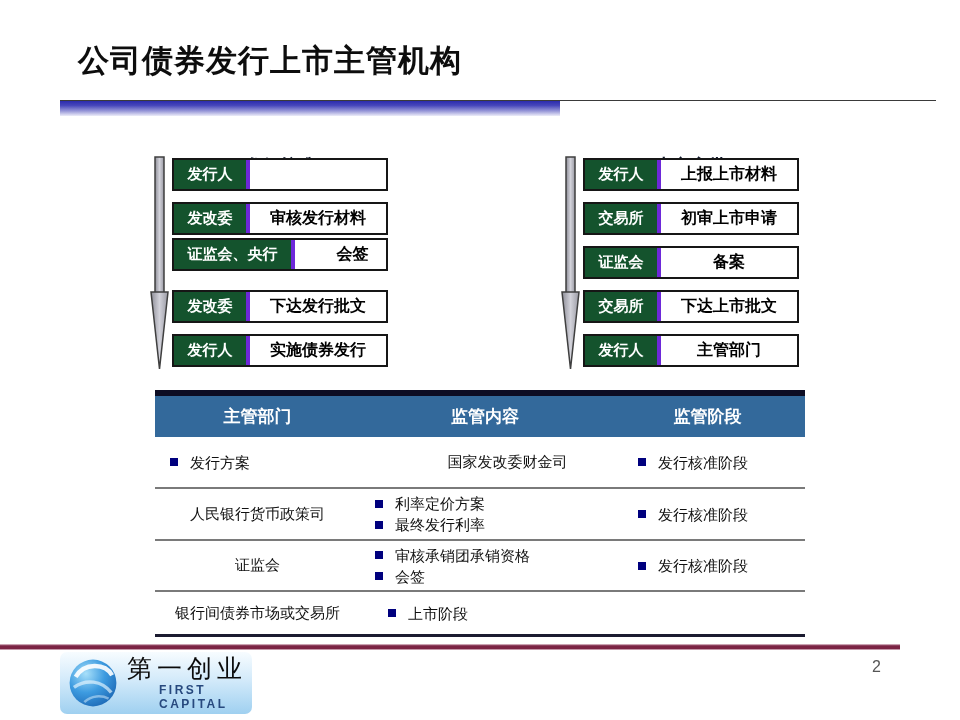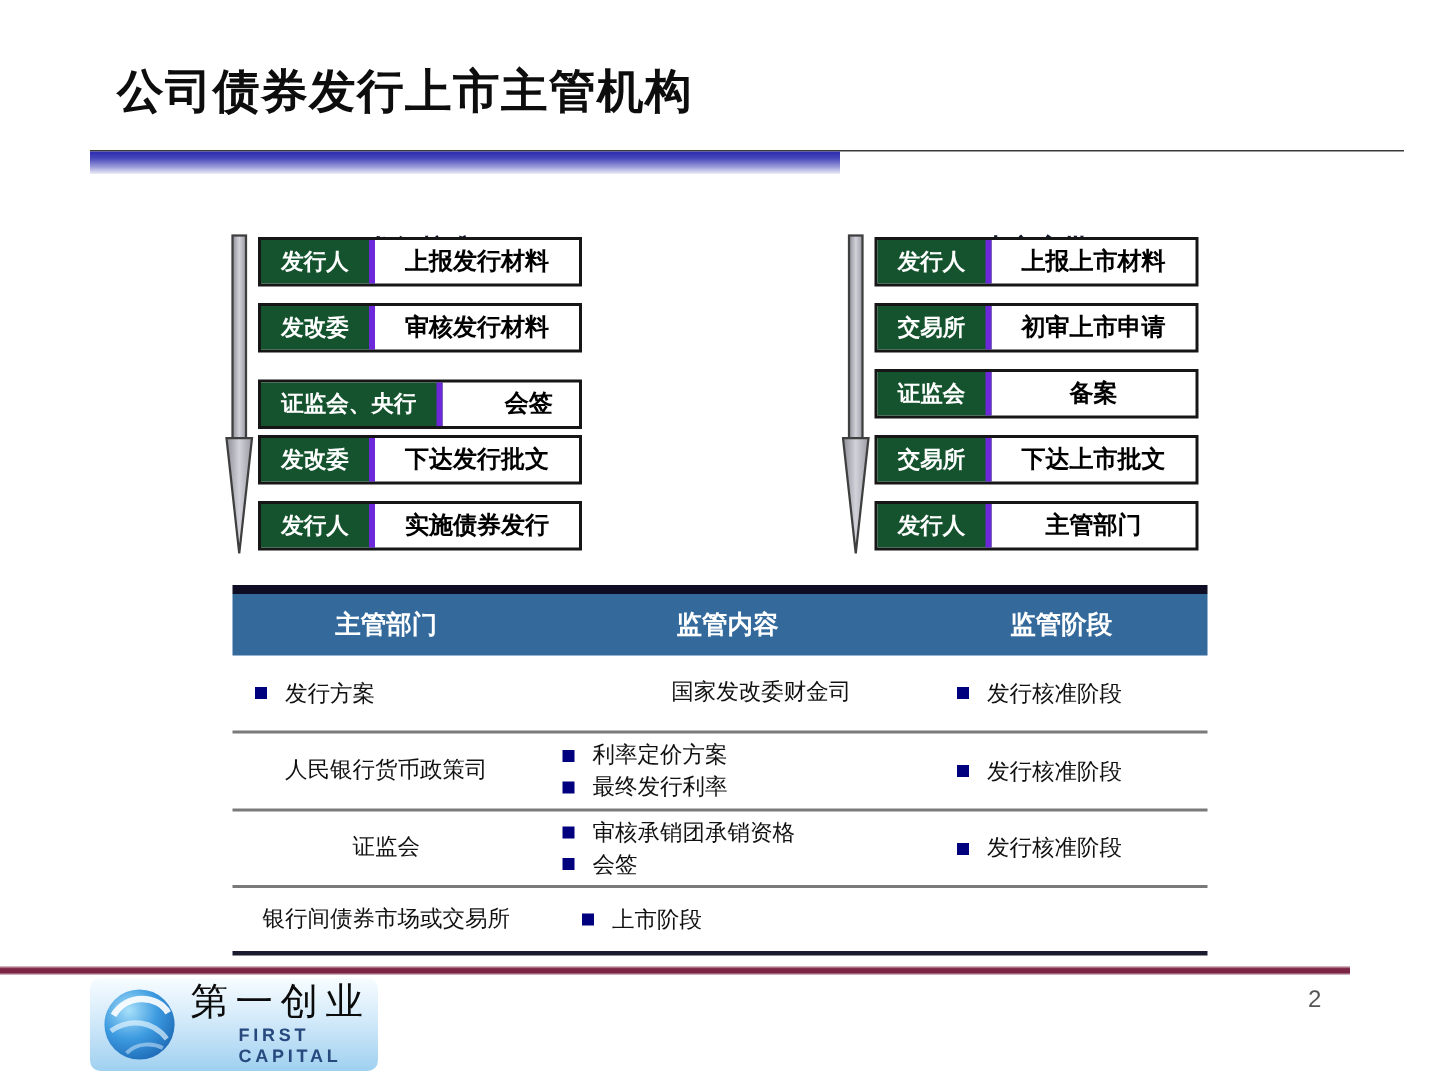--- a/index.html
+++ b/index.html
@@ -96,27 +96,26 @@
             <stop offset="0.5" stop-color="#d2d2da"></stop>
             <stop offset="1" stop-color="#9a9aa4"></stop>
         </linearGradient>
       </defs>
       <rect x="5" y="1" width="9" height="136" fill="url(#ag1)" stroke="#3f3f3f" stroke-width="1.5"></rect>
       <polygon points="1,136 18,136 9.5,213" fill="url(#ag1)" stroke="#3f3f3f" stroke-width="1.5"></polygon>
     </svg>
 
     <div class="flow-row" style="left:172px;top:158px;">
       <div class="flow-label">发行人</div>
-      <div class="flow-action">上报发行材料</div>
     </div>
     <div class="flow-row" style="left:172px;top:202px;">
       <div class="flow-label">发改委</div>
       <div class="flow-action">审核发行材料</div>
     </div>
-    <div class="flow-row" style="left:172px;top:253px;gap:24px;">
+    <div class="flow-row" style="left:172px;top:238px;gap:24px;">
       <div class="flow-label wide">证监会、央行</div>
       <div class="flow-action">会签</div>
     </div>
     <div class="flow-row" style="left:172px;top:290px;">
       <div class="flow-label">发改委</div>
       <div class="flow-action">下达发行批文</div>
     </div>
     <div class="flow-row" style="left:172px;top:334px;">
       <div class="flow-label">发行人</div>
       <div class="flow-action">实施债券发行</div>

